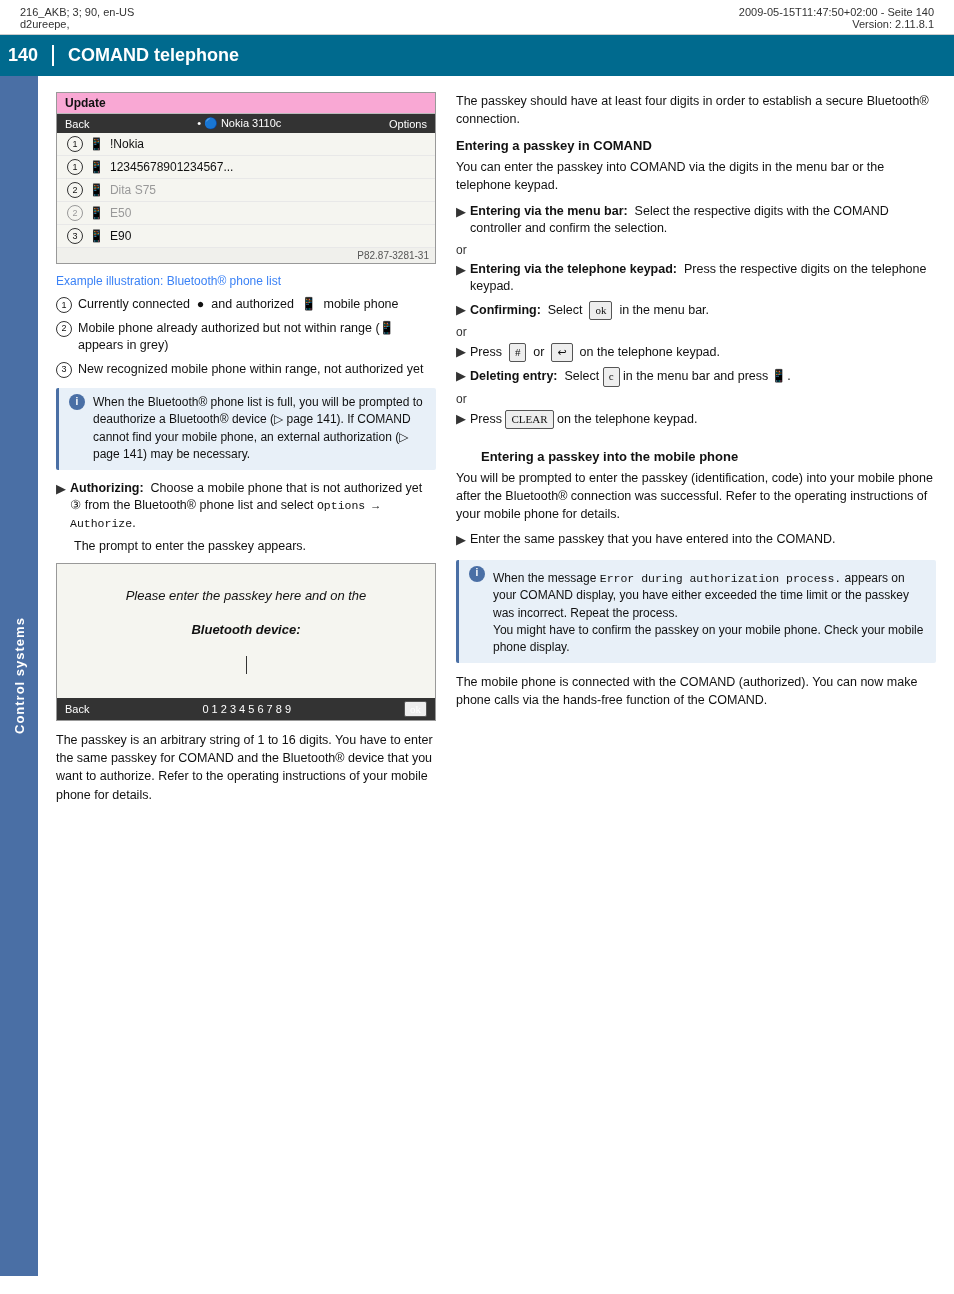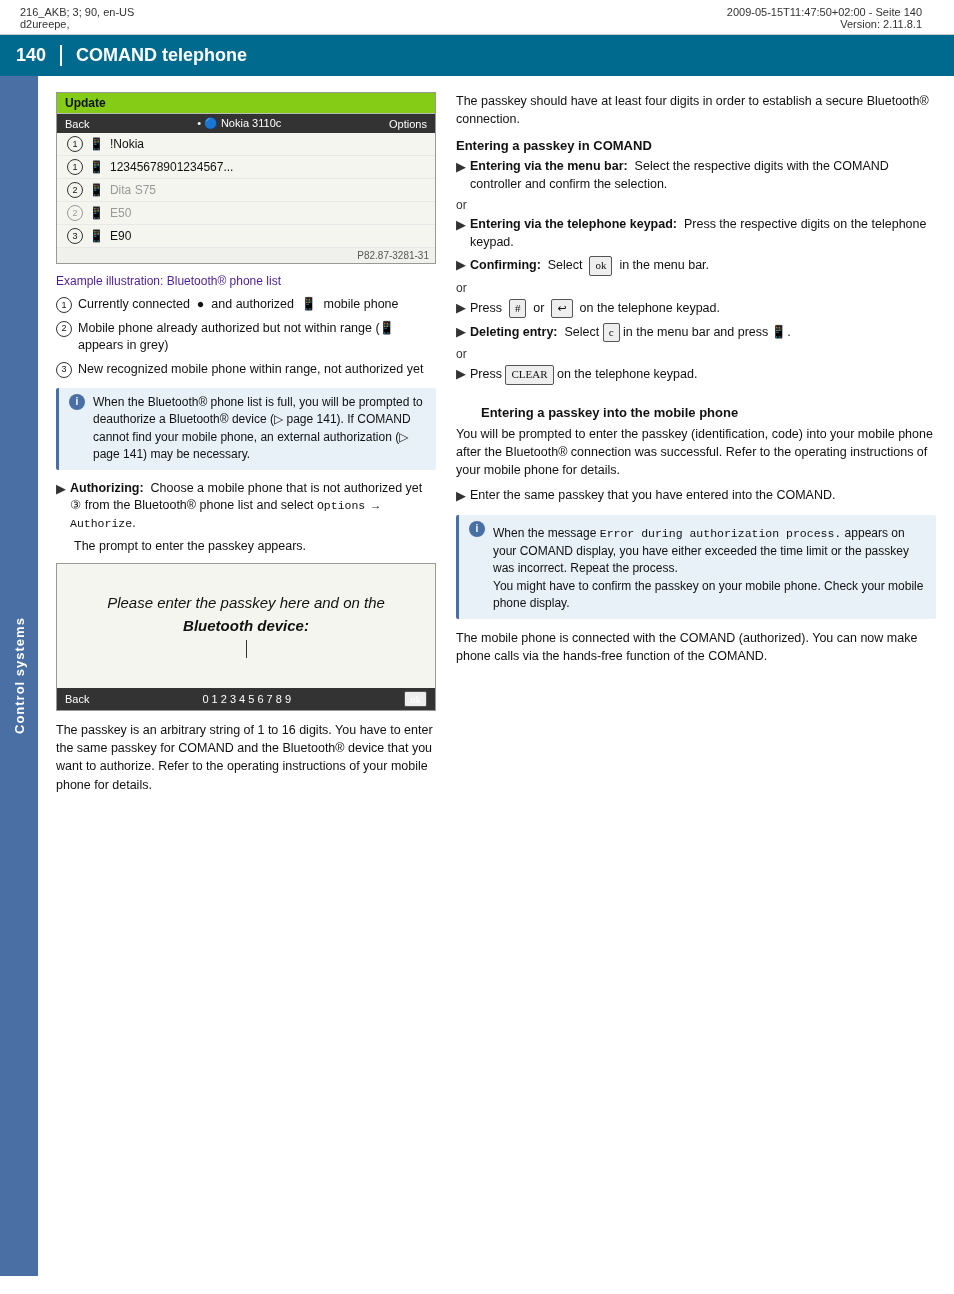--- a/index.html
+++ b/index.html
@@ -9,33 +9,33 @@
       background: #fff;
       width: 954px;
       min-height: 1294px;
       color: #111;
     }
 
     
     .meta-bar {
       display: flex;
       justify-content: space-between;
-      padding: 6px 32px 4px 20px;
+      padding: 6px 20px 4px 20px;
       font-size: 11px;
       color: #333;
       border-bottom: 1px solid #ccc;
     }
 
     
     .chapter-header {
       background: #006a8e;
       color: #fff;
       font-size: 18px;
       font-weight: bold;
-      padding: 10px 16px;
+      padding: 10px 8px;
       display: flex;
       align-items: center;
       margin-bottom: 0;
     }
     .chapter-header .page-num {
       background: #006a8e;
       color: #fff;
       font-size: 18px;
       font-weight: bold;
       margin-right: 14px;
@@ -81,21 +81,21 @@
     }
 
     
     .screenshot-box {
       border: 1px solid #999;
       margin-bottom: 10px;
       background: #f5f5f0;
       font-size: 12px;
     }
     .screenshot-header {
-      background: #84cc16;
+      background: #f9a8d4;
       padding: 3px 8px;
       display: flex;
       align-items: center;
       justify-content: space-between;
       border-bottom: 1px solid #bbb;
       font-weight: bold;
       font-size: 12px;
     }
     .screenshot-nav {
       background: #333;
@@ -138,21 +138,21 @@
       font-size: 10px;
       color: #555;
       padding: 2px 6px;
       background: #f0f0ec;
     }
 
     
     .caption {
       font-size: 12px;
       margin-bottom: 8px;
-      color: #4c1d95;
+      color: #3b82f6;
     }
 
     
     .num-list {
       list-style: none;
       margin-bottom: 10px;
     }
     .num-list li {
       display: flex;
       align-items: flex-start;
@@ -211,29 +211,29 @@
     }
 
     
     .passkey-box {
       border: 1px solid #999;
       background: #f5f5f0;
       margin-bottom: 10px;
       font-size: 12px;
     }
     .passkey-box-inner {
-      padding: 30px 16px;
+      padding: 24px 16px;
       text-align: center;
-      font-size: 15px;
+      font-size: 13px;
       min-height: 90px;
       display: flex;
       flex-direction: column;
       align-items: center;
       justify-content: center;
-      gap: 6px;
+      gap: 19px;
     }
     .passkey-box-inner .cursor-line {
       width: 1px;
       height: 18px;
       background: #333;
       display: inline-block;
     }
     .passkey-nav {
       background: #333;
       color: #fff;
@@ -419,20 +419,21 @@
 
       <p class="para">The passkey is an arbitrary string of 1 to 16 digits. You have to enter the same passkey for COMAND and the Bluetooth® device that you want to authorize. Refer to the operating instructions of your mobile phone for details.</p>
 
     </div>
 
     <div class="right-column">
 
       <p class="para">The passkey should have at least four digits in order to establish a secure Bluetooth® connection.</p>
 
       <div class="section-heading">Entering a passkey in COMAND</div>
+      <p class="para">You can enter the passkey into COMAND via the digits in the menu bar or the telephone keypad.</p>
 
       <div class="bold-arrow-item">
         <span class="arrow">▶</span>
         <span>
           <span class="label-bold">Entering via the menu bar:</span>
           &nbsp;Select the respective digits with the COMAND controller and confirm the selection.
         </span>
       </div>
 
       <div class="or-line">or</div>

